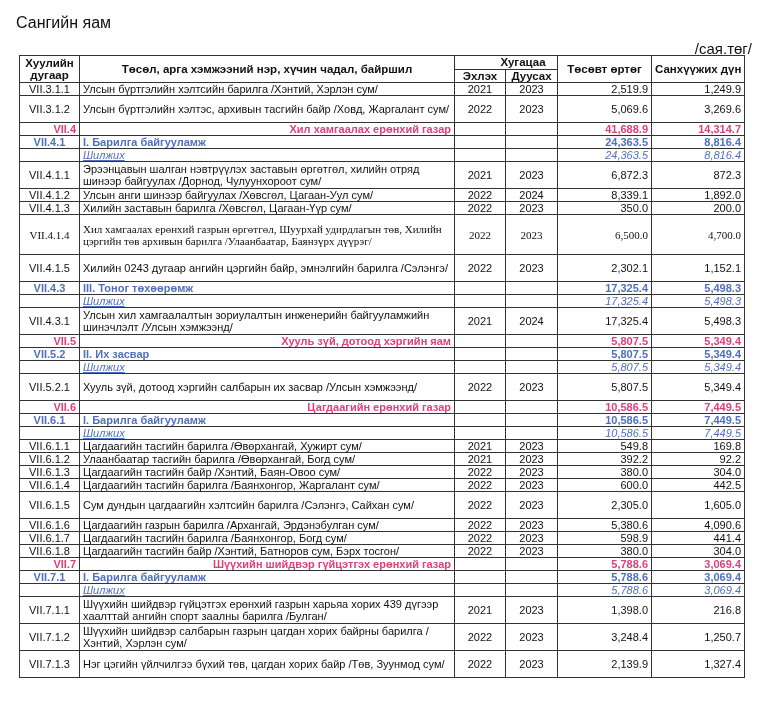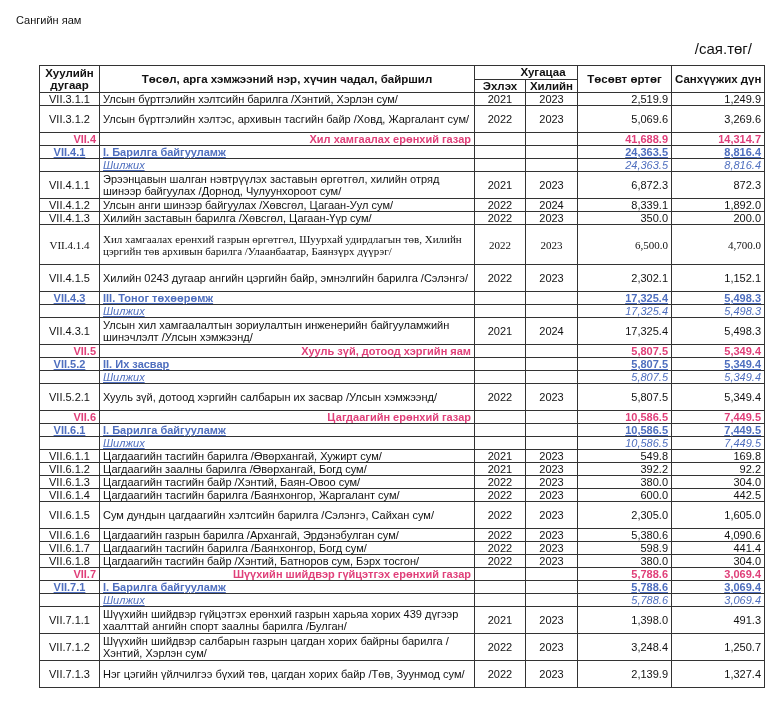--- a/index.html
+++ b/index.html
@@ -1,35 +1,35 @@
 <!DOCTYPE html>
 <html><head>
 <meta charset="utf-8">
 <style>
   html, body { margin: 0; padding: 0; background: #ffffff; }
   body { width: 769px; height: 717px; position: relative; overflow: hidden;
          font-family: "Liberation Sans", sans-serif; color: #111; }
-  .ministry { position: absolute; left: 16px; top: 14px; font-size: 11px; }
+  .ministry { position: absolute; left: 16px; top: 14px; font-size: 16px; }
   .unit { position: absolute; right: 17px; top: 40px; font-size: 15px; }
-  table.budget { position: absolute; left: 39px; top: 55px; border-collapse: collapse;
-                 table-layout: fixed; width: 725px; font-size: 11px; margin-top: 10px; }
+  table.budget { position: absolute; left: 19px; top: 55px; border-collapse: collapse;
+                 table-layout: fixed; width: 725px; font-size: 11px; }
   table.budget td, table.budget th { border: 1px solid #333; padding: 0 3px; line-height: 12px;
                  overflow: hidden; white-space: nowrap; }
   table.budget th { font-weight: bold; text-align: center; font-size: 11.5px; }
   col.c-code { width: 60px; } col.c-name { width: 375px; } col.c-start { width: 51px; }
   col.c-end { width: 52px; } col.c-cost { width: 94px; } col.c-fund { width: 93px; }
   td.code { text-align: center; }
   td.yr { text-align: center; }
   td.num { text-align: right; }
   td.name.wrap { white-space: normal; }
   tr.r1 td { height: 12px; }
   tr.r2 td { height: 26px; }
   tr.r3 td { height: 39px; font-family: Liberation Serif, serif; }
   tr.h-main td { color: #e0407a; font-weight: bold; text-align: right; }
-  tr.h-sub td { color: #4f6fbf; font-weight: bold; text-decoration: underline; }
+  tr.h-sub td { color: #4f6fbf; font-weight: bold; }
   tr.h-shift td { color: #4f6fbf; font-style: italic; }
   tr.h-shift td.name span { text-decoration: underline; text-align: center; }
 </style>
 </head>
 <body>
 
 <div class="ministry">Сангийн яам</div>
 <div class="unit">/сая.төг/</div>
 
 <table class="budget">
@@ -44,21 +44,21 @@
   <thead>
     <tr>
       <th rowspan="2" style="height:26px;white-space:normal;">Хуулийн дугаар</th>
       <th rowspan="2">Төсөл, арга хэмжээний нэр, хүчин чадал, байршил</th>
       <th colspan="2" style="height:12px;padding-left:37px;">Хугацаа</th>
       <th rowspan="2">Төсөвт өртөг</th>
       <th rowspan="2">Санхүүжих дүн</th>
     </tr>
     <tr>
       <th style="height:12px;">Эхлэх</th>
-      <th>Хилийн</th>
+      <th>Дуусах</th>
     </tr>
   </thead>
   <tbody id="tbody">
       <tr class="item r1">
         <td class="code">VII.3.1.1</td>
         <td class="name">Улсын бүртгэлийн хэлтсийн барилга /Хэнтий, Хэрлэн сум/</td>
         <td class="yr">2021</td>
         <td class="yr">2023</td>
         <td class="num">2,519.9</td>
         <td class="num">1,249.9</td>
@@ -218,21 +218,21 @@
       <tr class="item r1">
         <td class="code">VII.6.1.1</td>
         <td class="name">Цагдаагийн тасгийн барилга /Өвөрхангай, Хужирт сум/</td>
         <td class="yr">2021</td>
         <td class="yr">2023</td>
         <td class="num">549.8</td>
         <td class="num">169.8</td>
       </tr>
       <tr class="item r1">
         <td class="code">VII.6.1.2</td>
-        <td class="name">Цагдаагийн заалны барилга /Өвөрхангай, Богд сум/</td>
+        <td class="name">Улаанбаатар тасгийн барилга /Өвөрхангай, Богд сум/</td>
         <td class="yr">2021</td>
         <td class="yr">2023</td>
         <td class="num">392.2</td>
         <td class="num">92.2</td>
       </tr>
       <tr class="item r1">
         <td class="code">VII.6.1.3</td>
         <td class="name">Цагдаагийн тасгийн байр /Хэнтий, Баян-Овоо сум/</td>
         <td class="yr">2022</td>
         <td class="yr">2023</td>
@@ -302,21 +302,21 @@
         <td class="yr"></td>
         <td class="num">5,788.6</td>
         <td class="num">3,069.4</td>
       </tr>
       <tr class="item r2">
         <td class="code">VII.7.1.1</td>
         <td class="name wrap">Шүүхийн шийдвэр гүйцэтгэх ерөнхий газрын харьяа хорих 439 дүгээр хаалттай ангийн спорт заалны барилга /Булган/</td>
         <td class="yr">2021</td>
         <td class="yr">2023</td>
         <td class="num">1,398.0</td>
-        <td class="num">491.3</td>
+        <td class="num">216.8</td>
       </tr>
       <tr class="item r2">
         <td class="code">VII.7.1.2</td>
         <td class="name wrap">Шүүхийн шийдвэр салбарын газрын цагдан хорих байрны барилга /Хэнтий, Хэрлэн сум/</td>
         <td class="yr">2022</td>
         <td class="yr">2023</td>
         <td class="num">3,248.4</td>
         <td class="num">1,250.7</td>
       </tr>
       <tr class="item r2">

